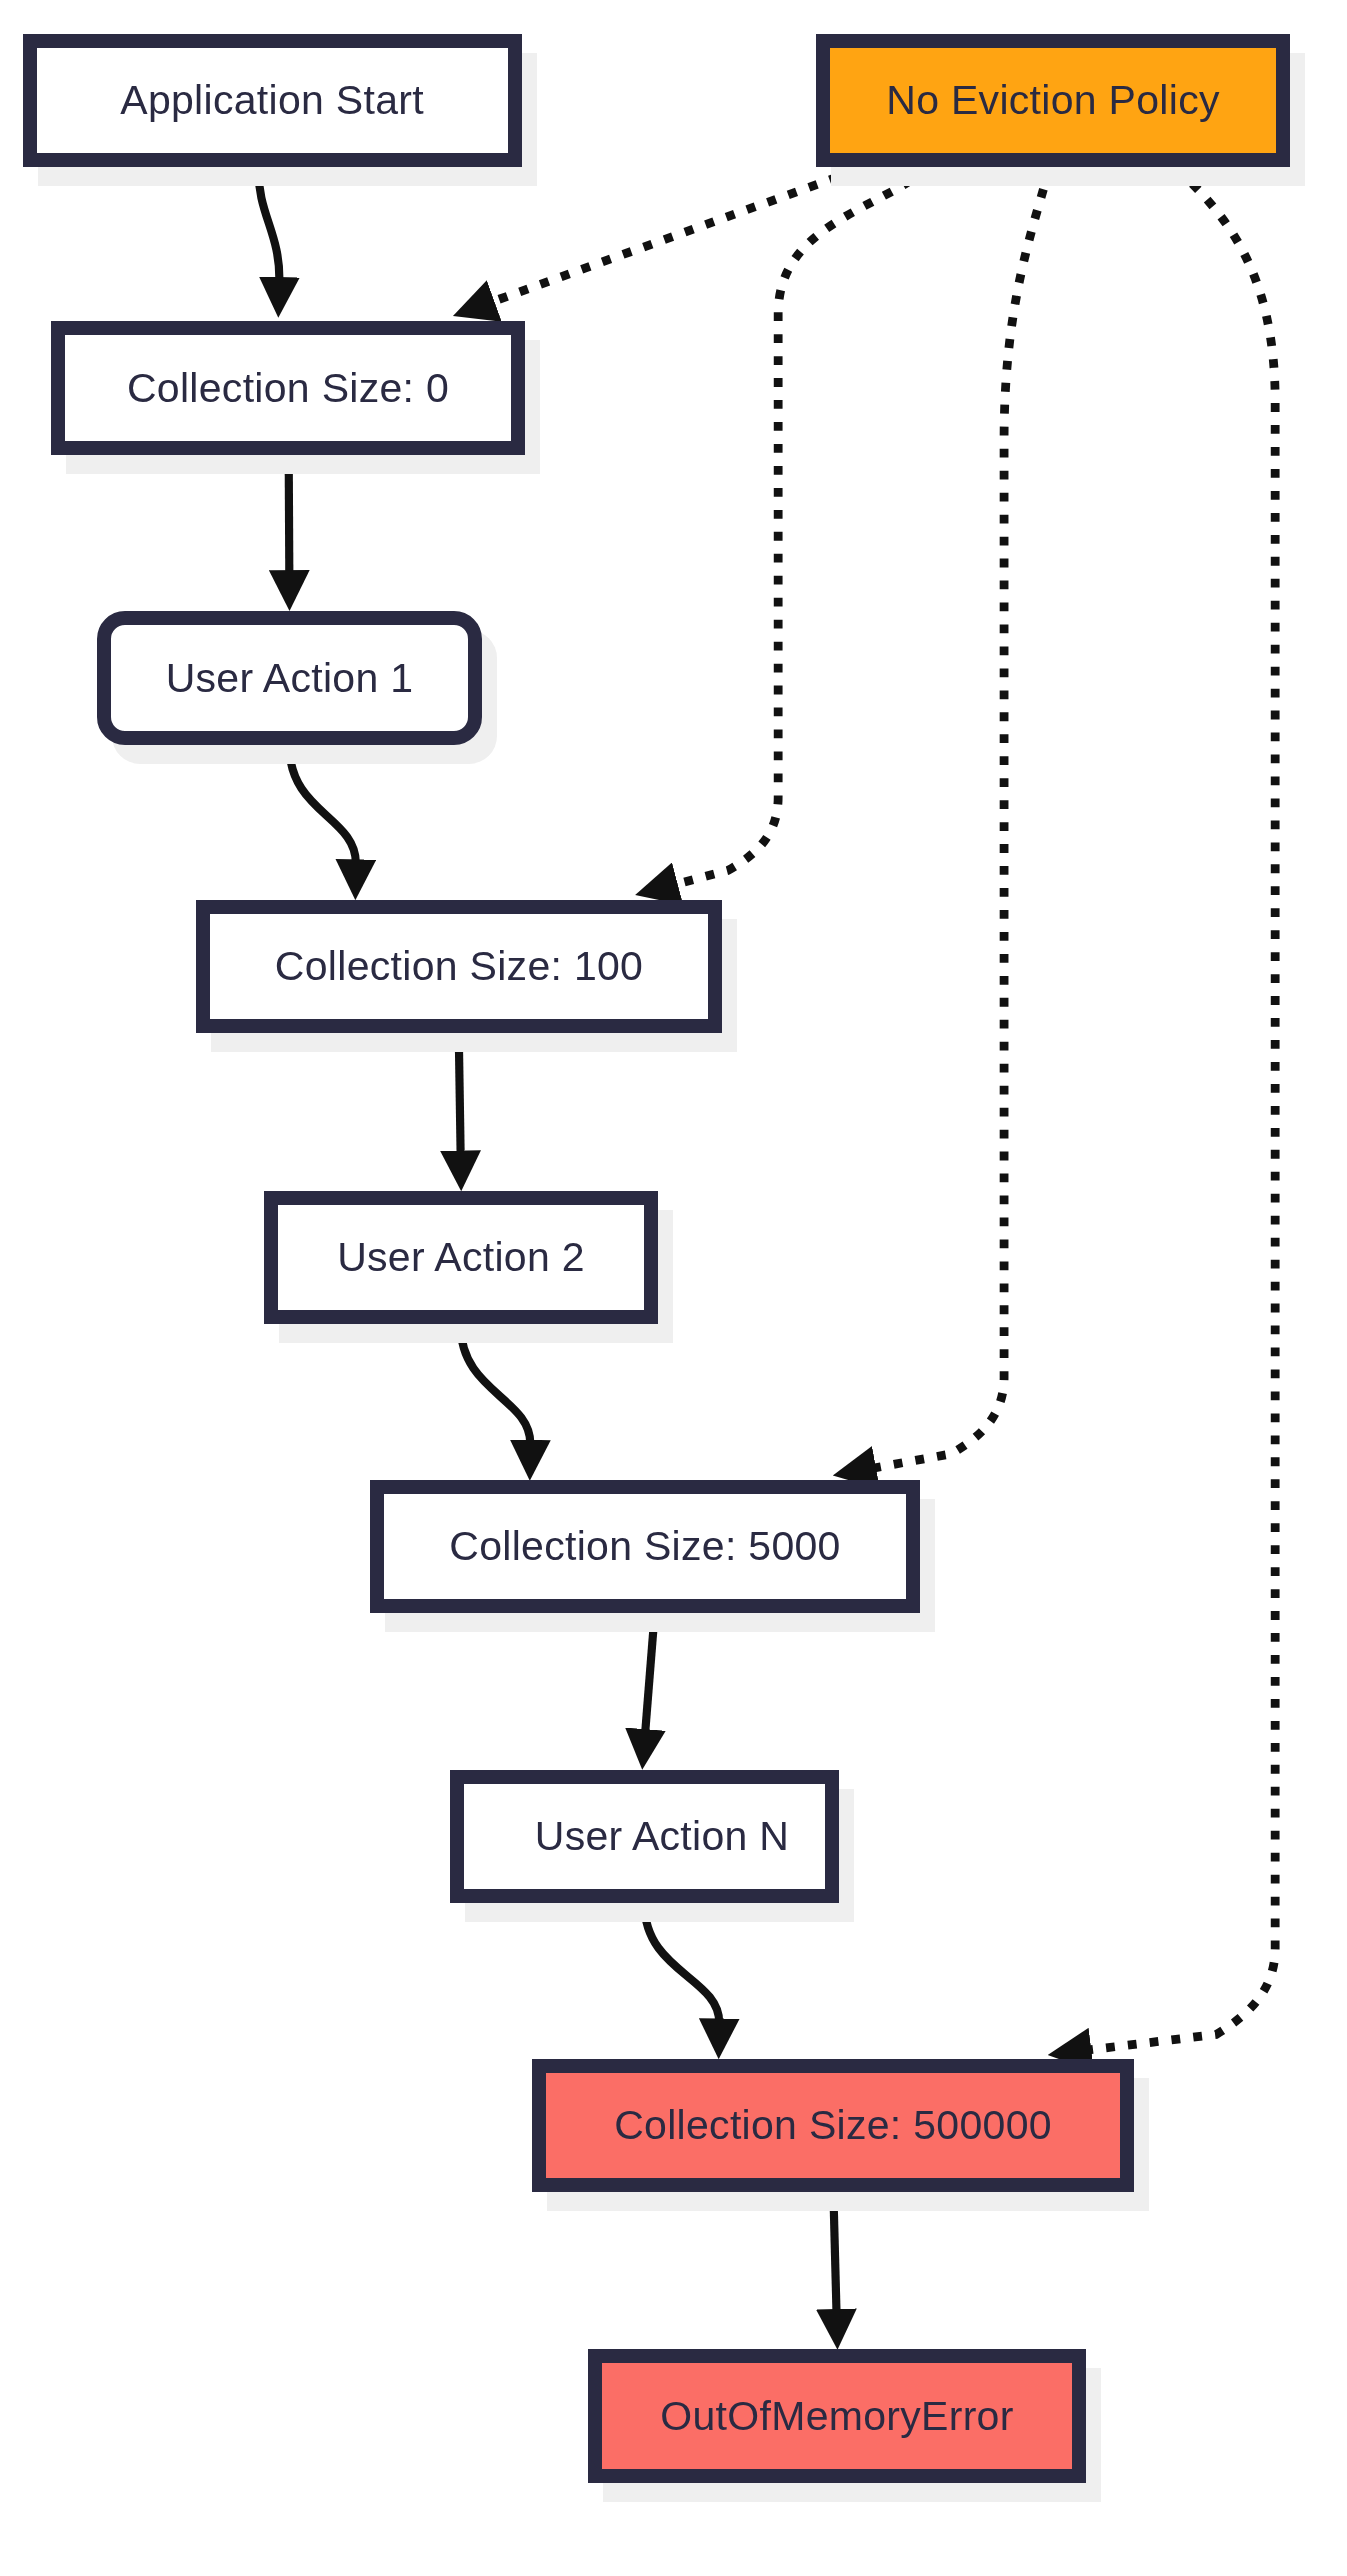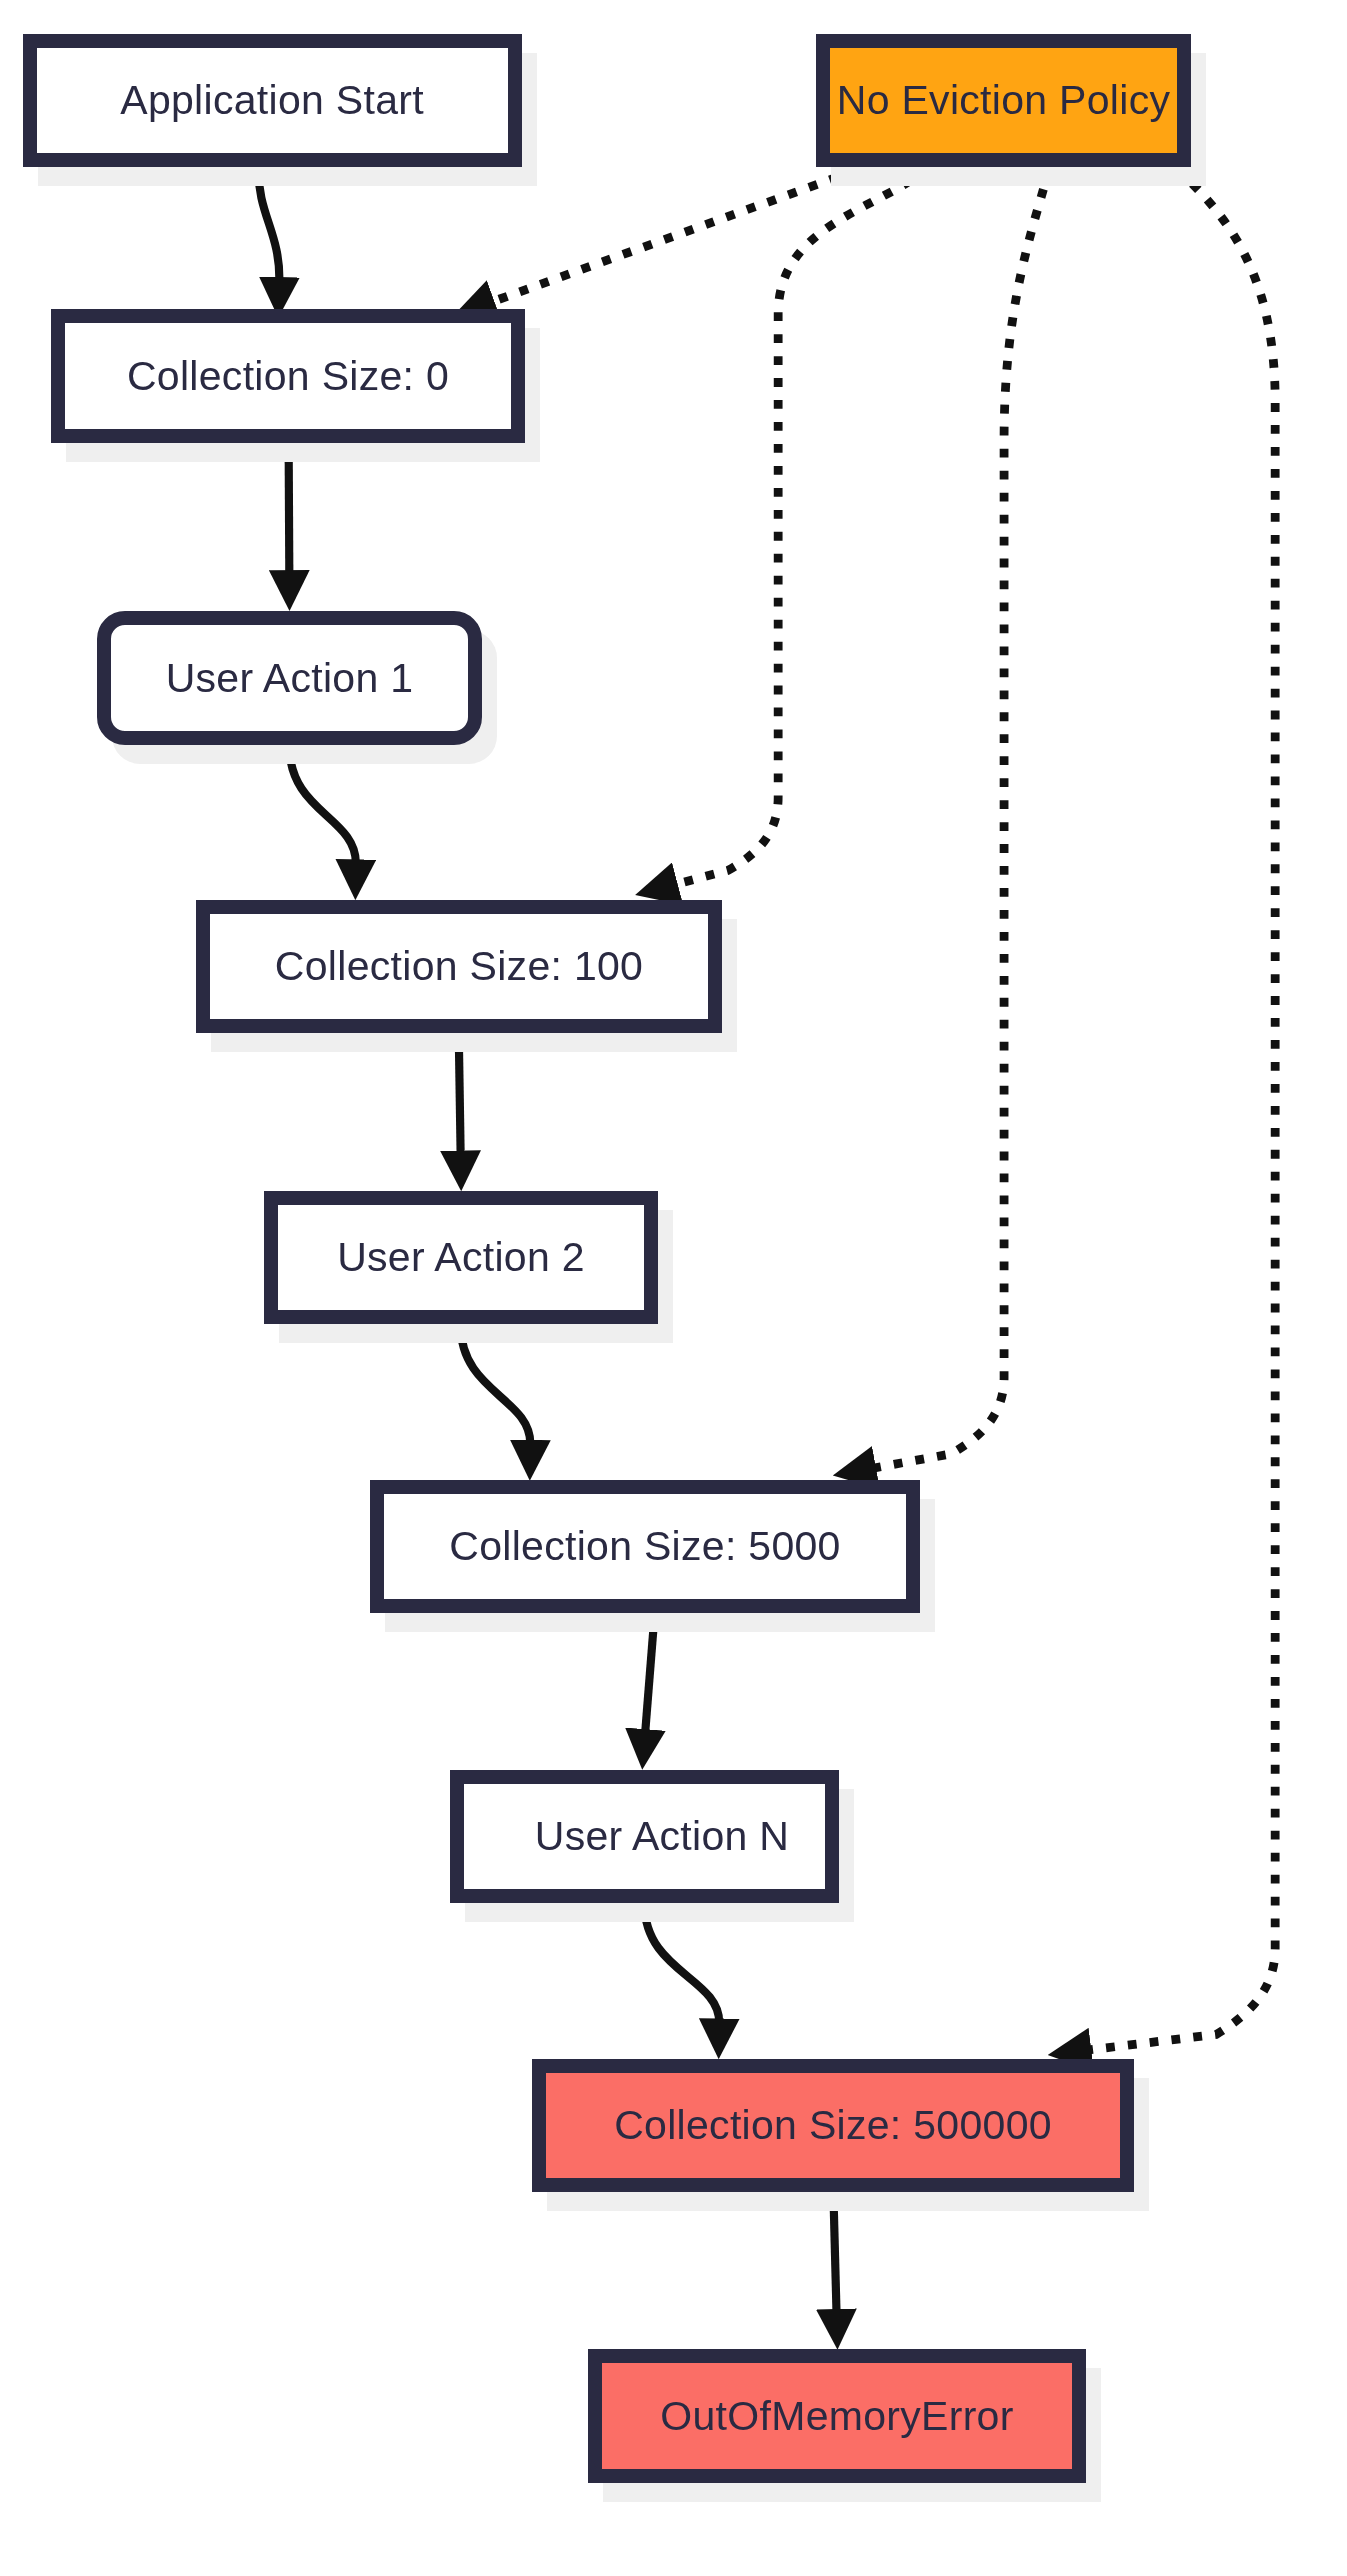--- a/index.html
+++ b/index.html
@@ -30,22 +30,22 @@
     background:var(--node-fill);
     box-shadow:15px 19px 0 0 var(--shadow);
     color:var(--border);
     font-size:41px;font-weight:500;letter-spacing:0.3px;
     text-align:center;white-space:nowrap;
   }
   .node.warning{background:var(--warning);}
   .node.danger{background:var(--danger);}
   
   #n-app-start   {left:22.6px;   top:34px;   width:499px; height:133px;}
-  #n-no-eviction {left:816px; top:34px;   width:375px; height:133px;}
-  #n-cs0         {left:51px;   top:309px;  width:474px; height:134px;}
+  #n-no-eviction {left:816px; top:34px;   width:474px; height:133px;}
+  #n-cs0         {left:51px;   top:321px;  width:474px; height:134px;}
   #n-ua1         {left:97px;  top:611px;  width:385px; height:134px;border-radius:28px;}
   #n-cs100       {left:196px;  top:900px; width:526px; height:133px;}
   #n-ua2         {left:264px;  top:1191px; width:394px; height:133px;}
   #n-cs5000      {left:370px;  top:1480px; width:550px; height:133px;}
   #n-uaN         {left:450px;  top:1770px; width:389px; height:133px;padding-left:35px;}
   #n-cs500000    {left:532px;  top:2059px; width:602px; height:133px;}
   #n-oom         {left:588px;  top:2349px; width:498px; height:134px;}
 </style>
 </head>
 <body>

